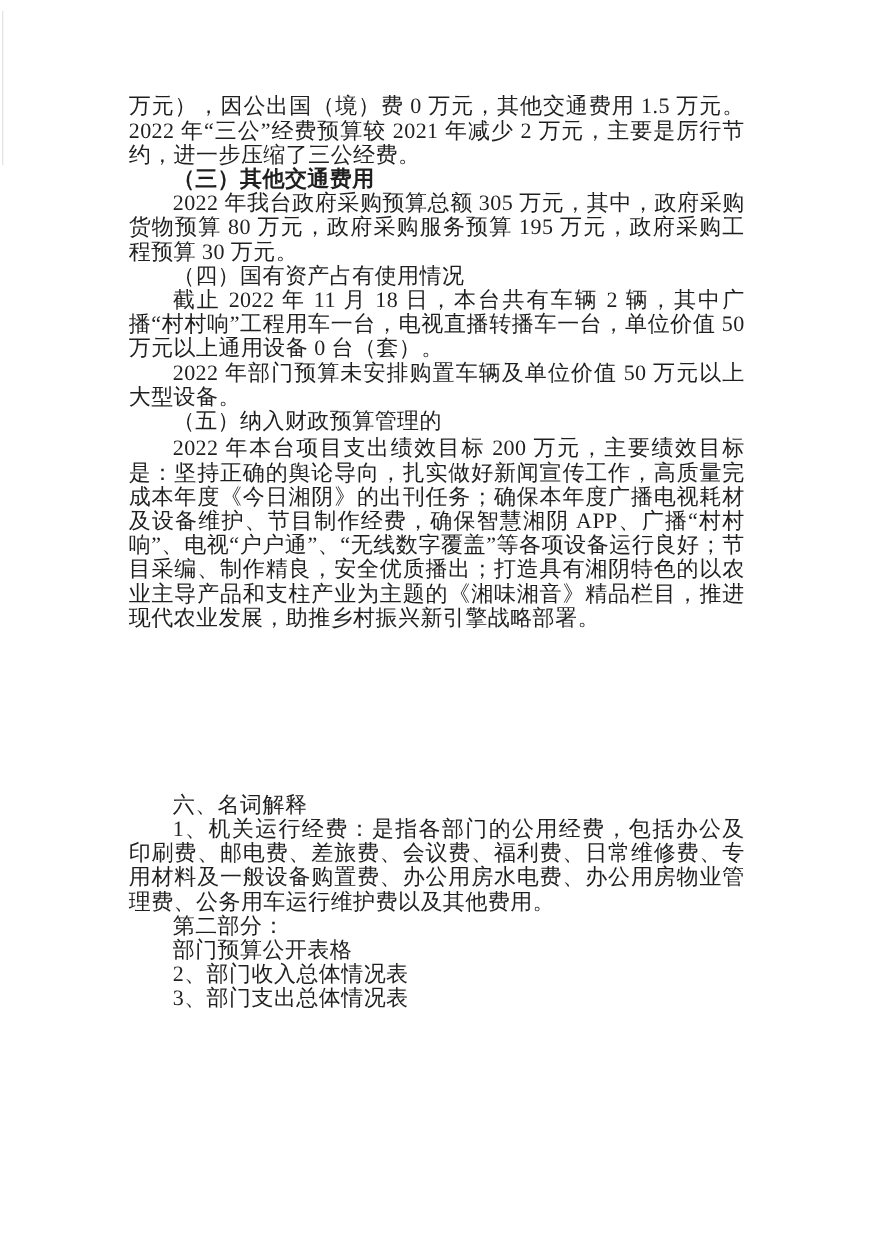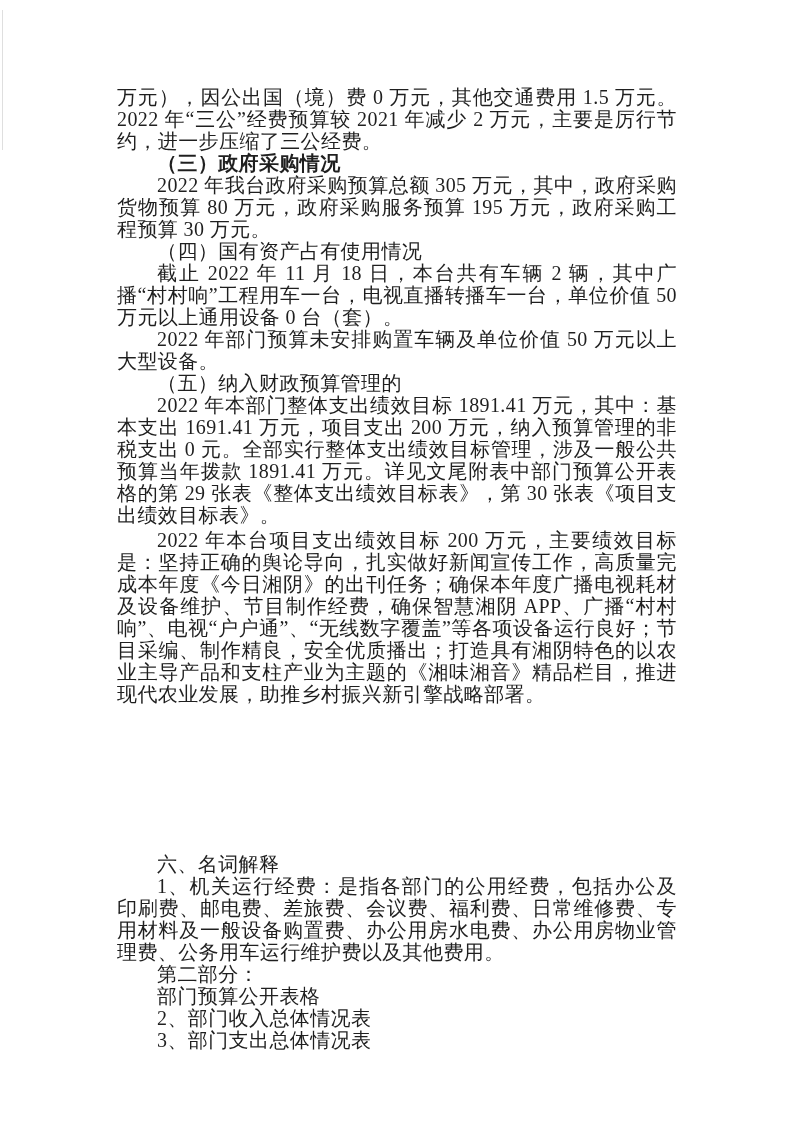--- a/index.html
+++ b/index.html
@@ -62,27 +62,26 @@
     margin-top: 148px !important;
   }
 </style>
 </head>
 <body>
 
 <div class="page">
   <div class="edge-artifact"></div>
   <div class="content">
     <p class="cont">万元），因公出国（境）费 0 万元，其他交通费用 1.5 万元。2022 年“三公”经费预算较 2021 年减少 2 万元，主要是厉行节约，进一步压缩了三公经费。</p>
-    <p class="heading-bold">（三）政府采购情况</p>
+    <p class="heading-bold">（三）其他交通费用</p>
     <p class="para">2022 年我台政府采购预算总额 305 万元，其中，政府采购货物预算 80 万元，政府采购服务预算 195 万元，政府采购工程预算 30 万元。</p>
     <p class="heading">（四）国有资产占有使用情况</p>
     <p class="para">截止 2022 年 11 月 18 日，本台共有车辆 2 辆，其中广播“村村响”工程用车一台，电视直播转播车一台，单位价值 50 万元以上通用设备 0 台（套）。</p>
     <p class="para">2022 年部门预算未安排购置车辆及单位价值 50 万元以上大型设备。</p>
     <p class="heading">（五）纳入财政预算管理的</p>
-    <p class="para">2022 年本部门整体支出绩效目标 1891.41 万元，其中：基本支出 1691.41 万元，项目支出 200 万元，纳入预算管理的非税支出 0 元。全部实行整体支出绩效目标管理，涉及一般公共预算当年拨款 1891.41 万元。详见文尾附表中部门预算公开表格的第 29 张表《整体支出绩效目标表》，第 30 张表《项目支出绩效目标表》。</p>
     <p class="para mt-small">2022 年本台项目支出绩效目标 200 万元，主要绩效目标是：坚持正确的舆论导向，扎实做好新闻宣传工作，高质量完成本年度《今日湘阴》的出刊任务；确保本年度广播电视耗材及设备维护、节目制作经费，确保智慧湘阴 APP、广播“村村响”、电视“户户通”、“无线数字覆盖”等各项设备运行良好；节目采编、制作精良，安全优质播出；打造具有湘阴特色的以农业主导产品和支柱产业为主题的《湘味湘音》精品栏目，推进现代农业发展，助推乡村振兴新引擎战略部署。</p>
     <p class="heading mt-pagebreak">六、名词解释</p>
     <p class="para">1、机关运行经费：是指各部门的公用经费，包括办公及印刷费、邮电费、差旅费、会议费、福利费、日常维修费、专用材料及一般设备购置费、办公用房水电费、办公用房物业管理费、公务用车运行维护费以及其他费用。</p>
     <p class="para short">第二部分：</p>
     <p class="para short">部门预算公开表格</p>
     <p class="para short">2、部门收入总体情况表</p>
     <p class="para short">3、部门支出总体情况表</p>
   </div>
 </div>
 

